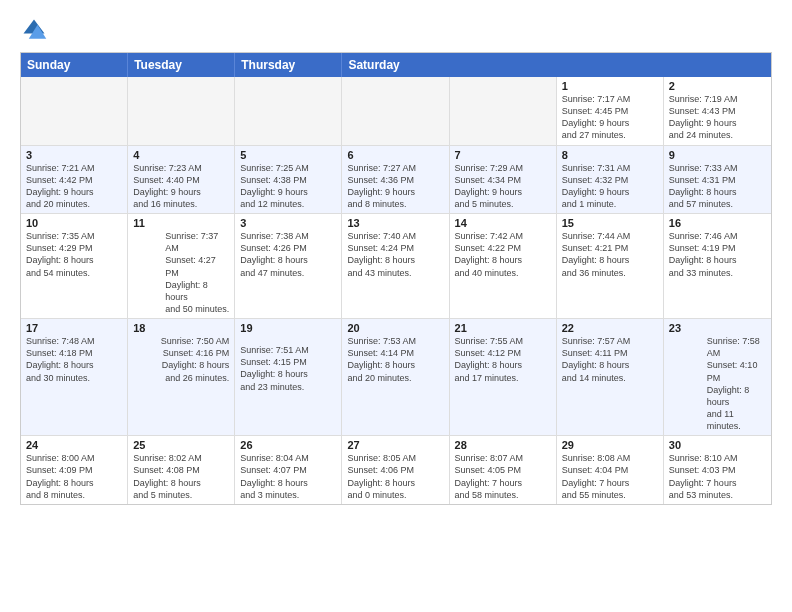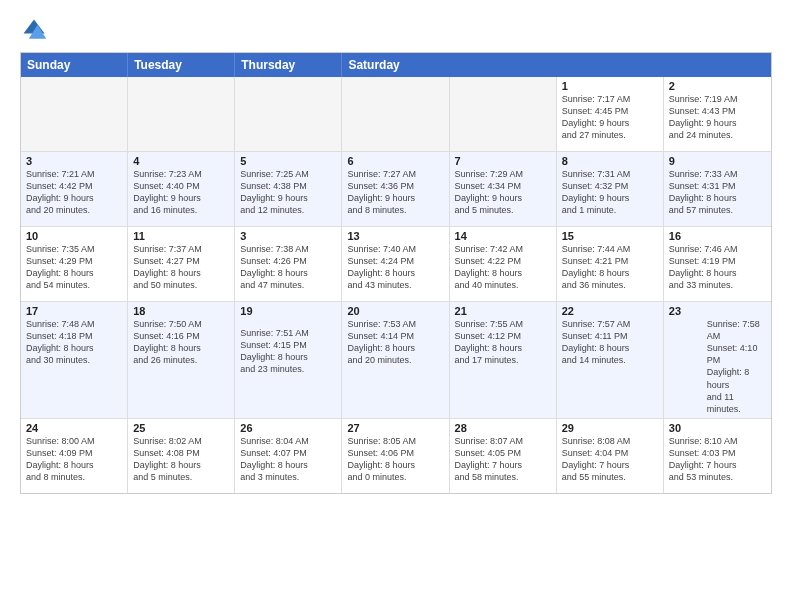--- a/index.html
+++ b/index.html
@@ -219,21 +219,21 @@
         <div class="cal-row">
           <div class="cal-cell">
             <div class="day-num">10</div>
             <div class="day-info" style="white-space: pre-line;">Sunrise: 7:35 AM
 Sunset: 4:29 PM
 Daylight: 8 hours
 and 54 minutes.</div>
           </div>
           <div class="cal-cell">
             <div class="day-num">11</div>
-            <div class="day-info" style="white-space: pre-line;">Sunrise: 7:37 AM
+            <div class="day-info" style="white-space: pre-line; margin-left: 32px;">Sunrise: 7:37 AM
 Sunset: 4:27 PM
 Daylight: 8 hours
 and 50 minutes.</div>
           </div>
           <div class="cal-cell">
             <div class="day-num">3</div>
             <div class="day-info" style="white-space: pre-line;">Sunrise: 7:38 AM
 Sunset: 4:26 PM
 Daylight: 8 hours
 and 47 minutes.</div>
@@ -270,21 +270,21 @@
         <div class="cal-row">
           <div class="cal-cell alt-row">
             <div class="day-num">17</div>
             <div class="day-info" style="white-space: pre-line;">Sunrise: 7:48 AM
 Sunset: 4:18 PM
 Daylight: 8 hours
 and 30 minutes.</div>
           </div>
           <div class="cal-cell alt-row">
             <div class="day-num">18</div>
-            <div class="day-info" style="white-space: pre-line;">Sunrise: 7:50 AM
+            <div class="day-info" style="white-space: pre-line; text-align: right;">Sunrise: 7:50 AM
 Sunset: 4:16 PM
 Daylight: 8 hours
 and 26 minutes.</div>
           </div>
           <div class="cal-cell alt-row">
             <div class="day-num">19</div>
             <div class="day-info" style="white-space: pre-line; margin-top: 10px;">Sunrise: 7:51 AM
 Sunset: 4:15 PM
 Daylight: 8 hours
 and 23 minutes.</div>

